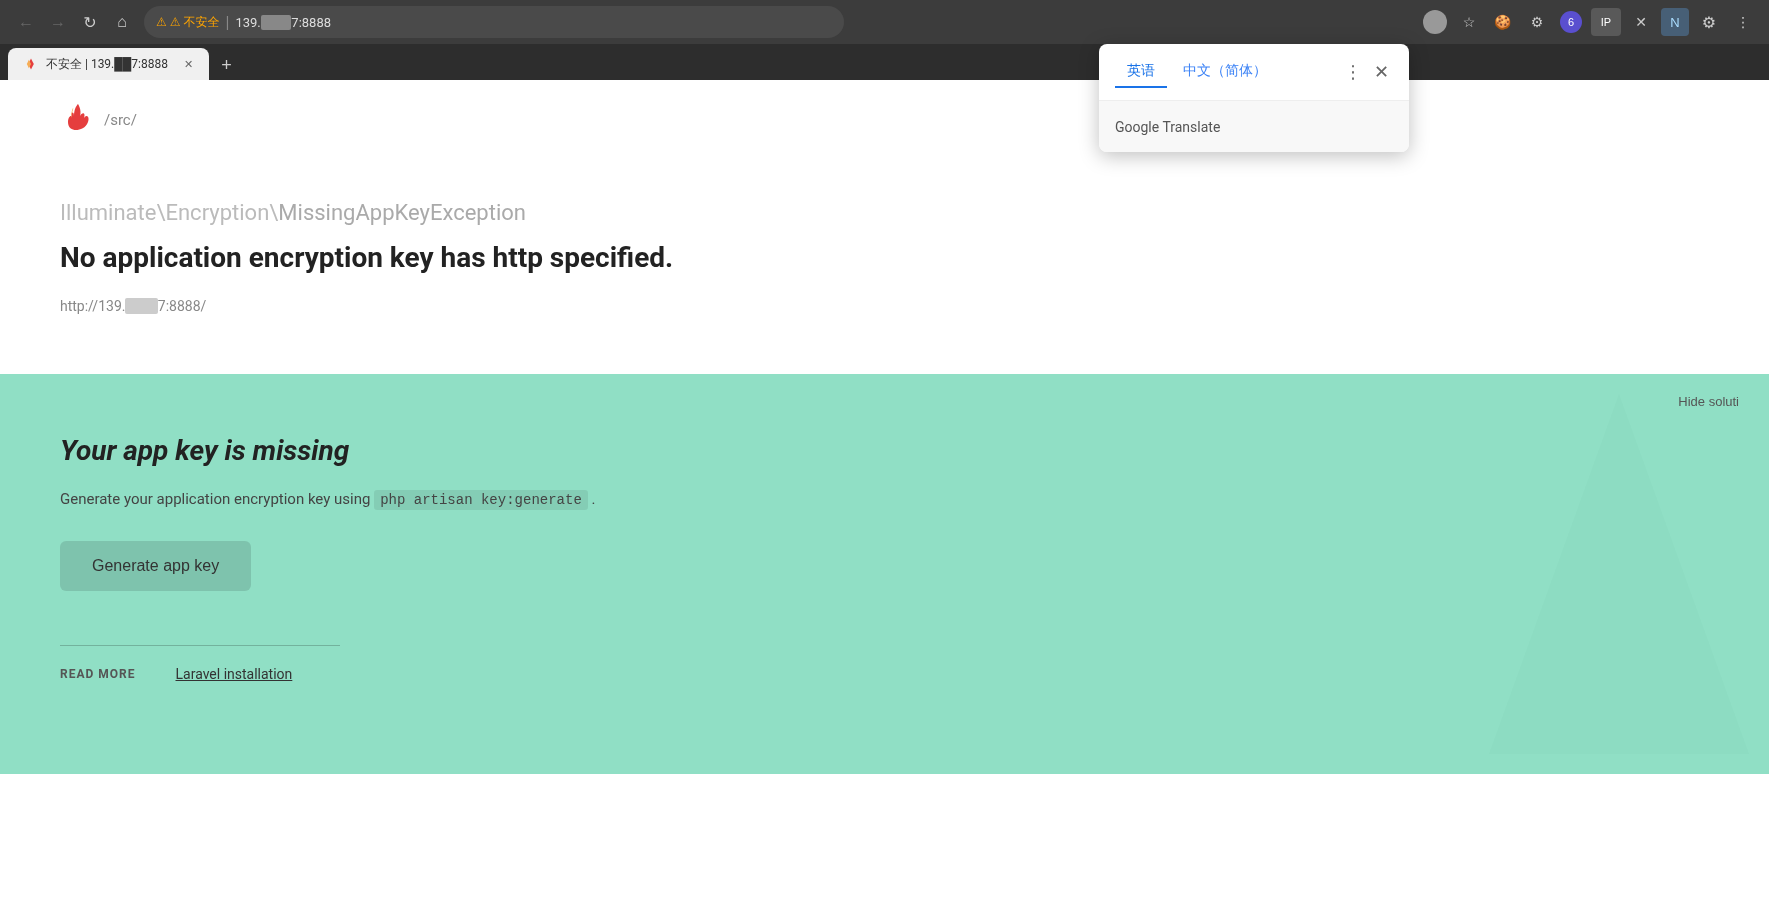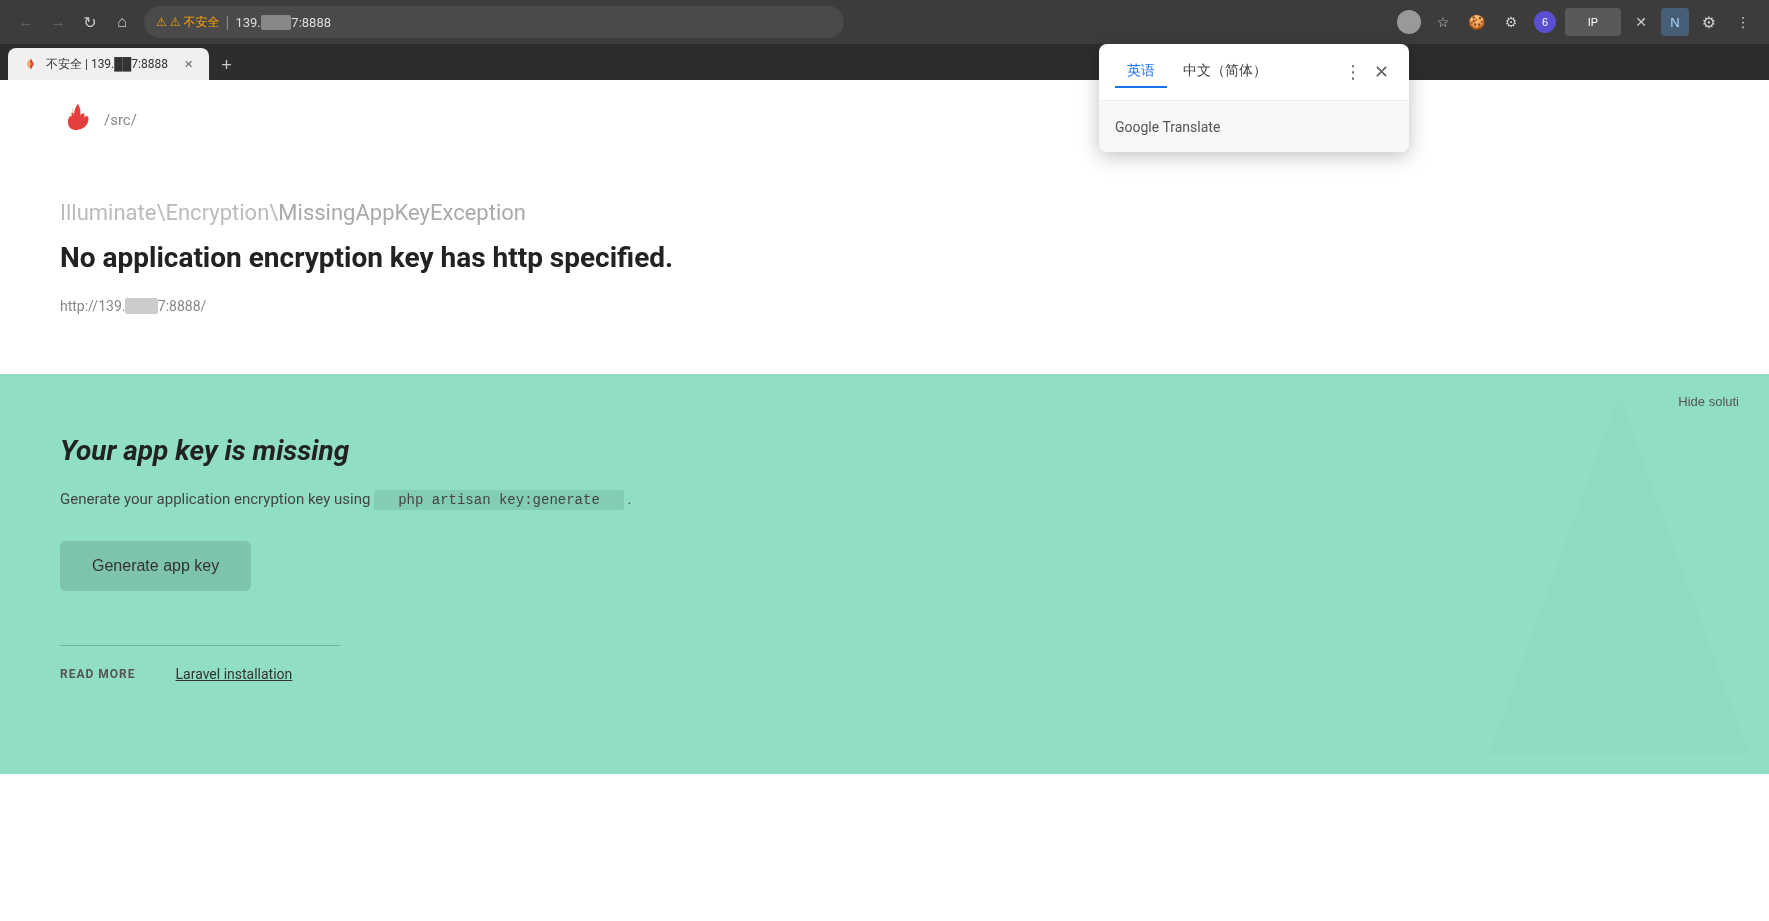--- a/index.html
+++ b/index.html
@@ -199,21 +199,21 @@
       font-style: italic;
     }
     .solution-description {
       font-size: 15px;
       color: #444;
       margin-bottom: 30px;
       line-height: 1.6;
     }
     .solution-description code {
       background: rgba(0,0,0,0.08);
-      padding: 2px 24px;
+      padding: 2px 6px;
       border-radius: 3px;
       font-family: 'Courier New', monospace;
       font-size: 14px;
     }
     .generate-btn {
       background: rgba(0,0,0,0.12);
       border: none;
       border-radius: 6px;
       padding: 16px 32px;
       font-size: 16px;
@@ -265,21 +265,21 @@
       align-items: center;
       padding: 12px 16px;
       gap: 4px;
       border-bottom: 1px solid #eee;
     }
     .translate-tab {
       padding: 6px 12px;
       font-size: 14px;
       cursor: pointer;
       border-bottom: 2px solid transparent;
-      color: #404040;
+      color: #3b82f6;
     }
     .translate-tab.active {
       color: #1a73e8;
       border-bottom: 2px solid #1a73e8;
       font-weight: 500;
     }
     .translate-sep {
       flex: 1;
     }
     .translate-menu-btn {
@@ -330,21 +330,21 @@
   <div class="browser-icons">
     <button class="browser-icon-btn">
       <div style="width:24px;height:24px;border-radius:50%;background:#999;"></div>
     </button>
     <button class="browser-icon-btn">☆</button>
     <button class="browser-icon-btn">🍪</button>
     <button class="browser-icon-btn">⚙</button>
     <button class="browser-icon-btn" style="position:relative;">
       <div style="width:22px;height:22px;border-radius:50%;background:#5a4fcf;display:flex;align-items:center;justify-content:center;color:white;font-size:11px;">6</div>
     </button>
-    <button class="browser-icon-btn" style="background:rgba(255,255,255,0.15);border-radius:4px;font-size:11px;color:white;width:56px;padding:2px;">IP</button>
+    <button class="browser-icon-btn" style="background:rgba(255,255,255,0.15);border-radius:4px;font-size:11px;color:white;width:30px;padding:2px;">IP</button>
     <button class="browser-icon-btn">✕</button>
     <button class="browser-icon-btn" style="background:rgba(100,180,255,0.3);border-radius:4px;font-size:13px;color:#adf;">N</button>
     <button class="browser-icon-btn" style="font-size:16px;">⚙</button>
     <button class="browser-icon-btn">⋮</button>
   </div>
 </div>
 
 <div class="tab-bar">
   <div class="tab">
     <svg class="tab-favicon" viewBox="0 0 20 20">

